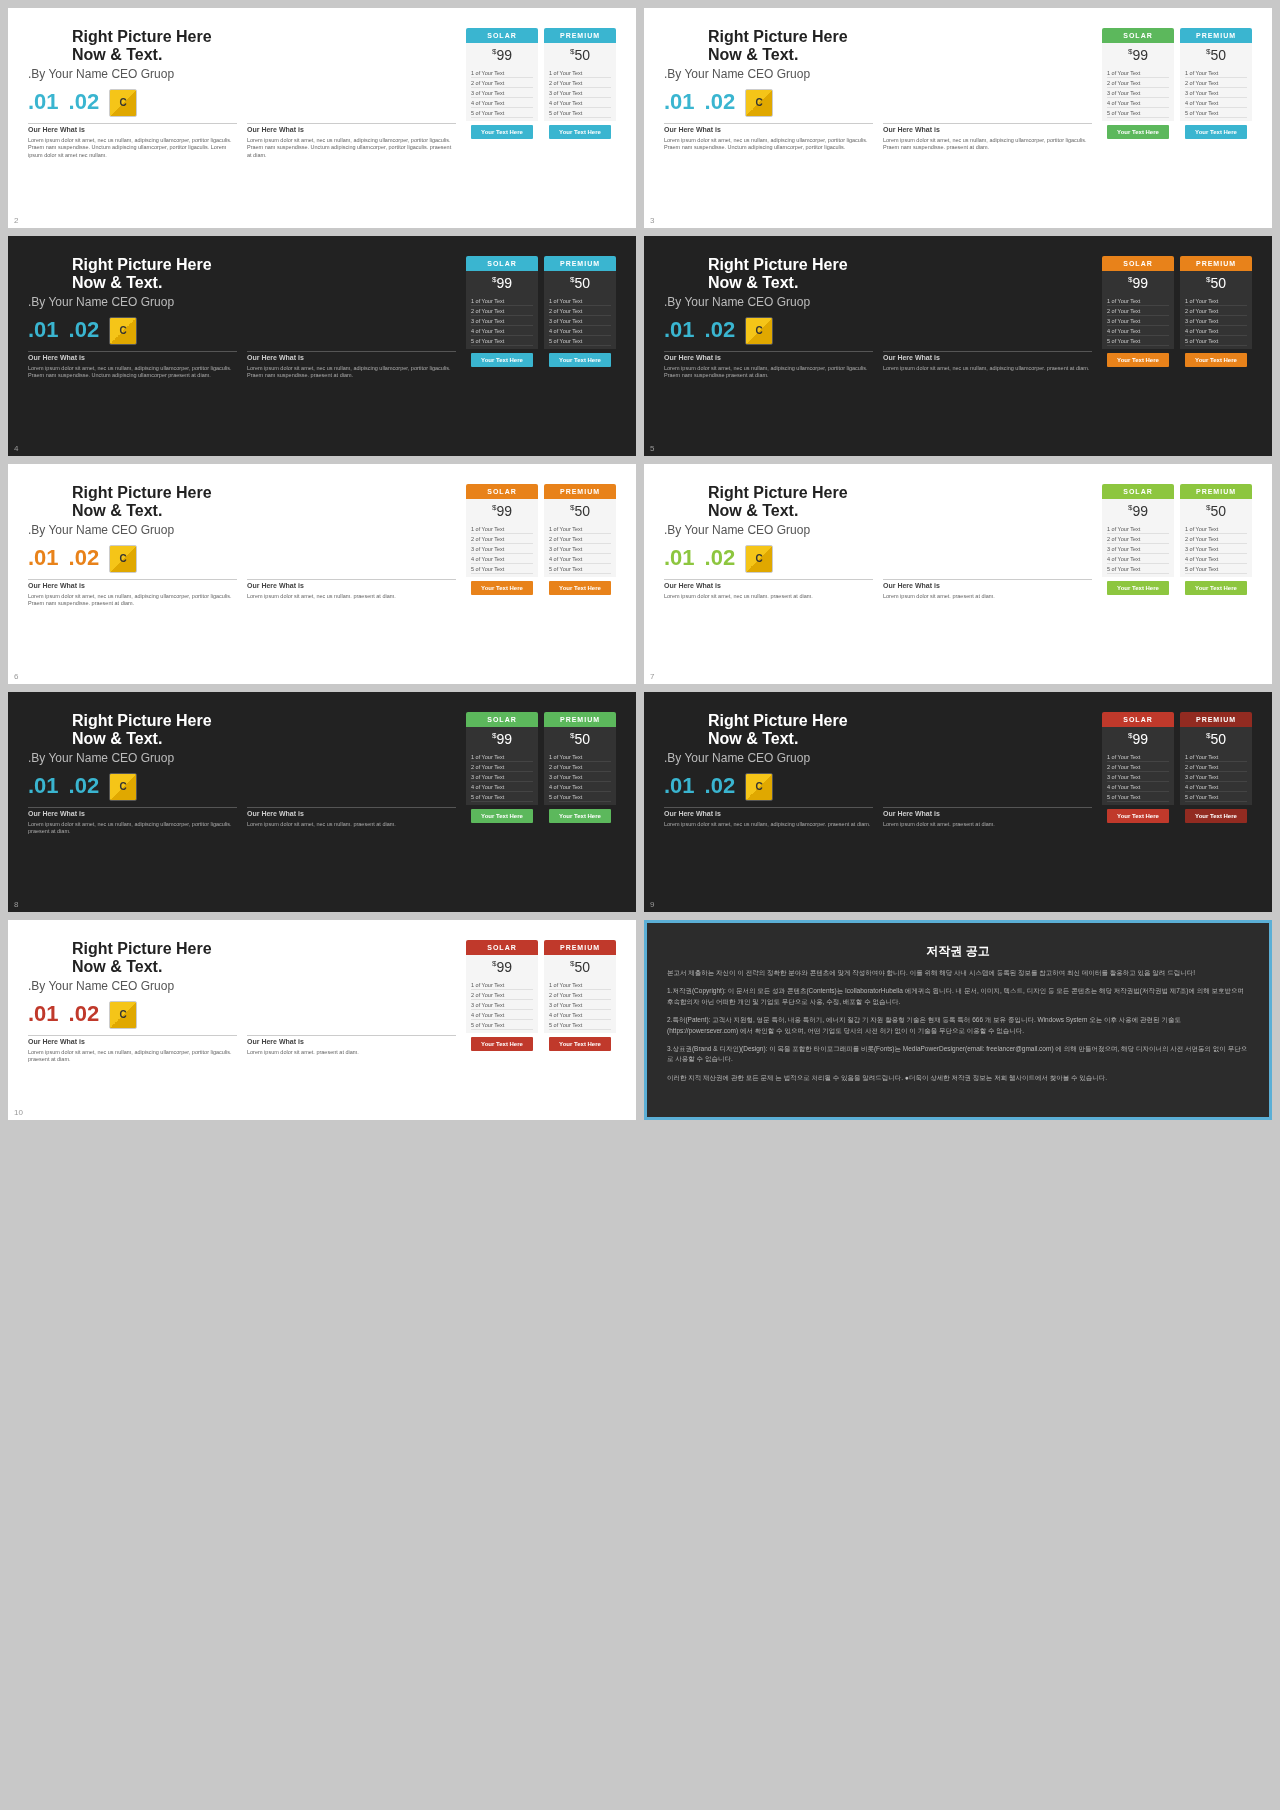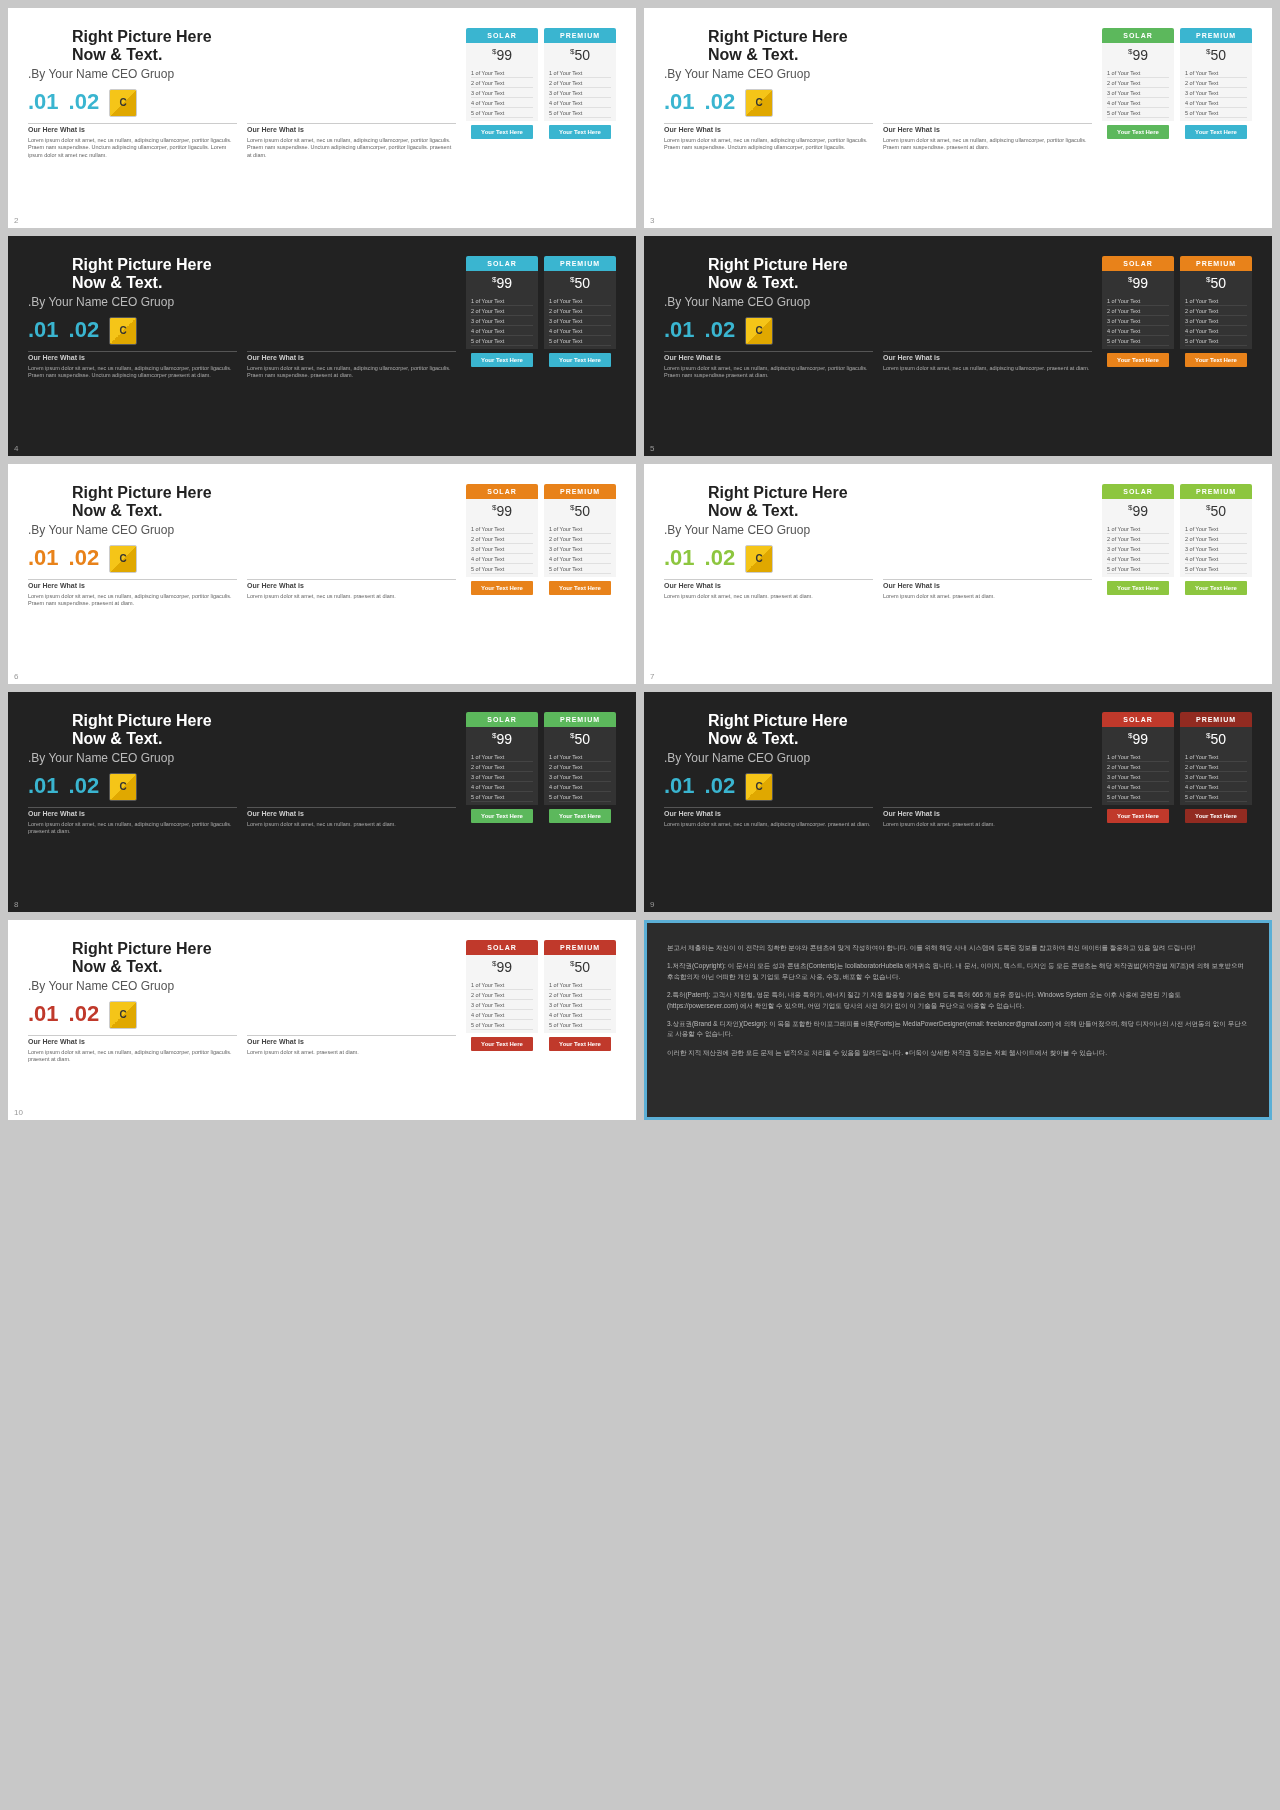--- a/index.html
+++ b/index.html
@@ -709,20 +709,21 @@
             <div class="card-feature-item">5 of Your Text</div>
           </div>
           <div class="card-btn red">Your Text Here</div>
         </div>
       </div>
     </div>
     <div class="page-number">10</div>
   </div>
 
   <div class="copyright-slide" style="border: 3px solid #5bafd6; min-height:200px;">
+    <div class="copyright-title">저작권 공고</div>
     <div class="copyright-text" style="margin-bottom:8px;">본고서 제출하는 자신이 이 전략의 정확한 분야와 콘텐츠에 맞게 작성하여야 합니다. 이를 위해 해당 사내 시스템에 등록된 정보를 참고하여 최신 데이터를 활용하고 있음 알려 드립니다!</div>
     <div class="copyright-text" style="margin-bottom:8px;">1.저작권(Copyright): 이 문서의 모든 성과 콘텐츠(Contents)는 IcollaboratorHubella 에게귀속 됩니다. 내 문서, 이미지, 텍스트, 디자인 등 모든 콘텐츠는 해당 저작권법(저작권법 제7조)에 의해 보호받으며 후속합의자 아닌 어떠한 개인 및 기업도 무단으로 사용, 수정, 배포할 수 없습니다.</div>
     <div class="copyright-text" style="margin-bottom:8px;">2.특허(Patent): 고객사 지원형, 영문 특허, 내용 특허기, 에너지 절감 기 자원 활용형 기술은 현재 등록 특허 666 개 보유 중입니다. Windows System 오는 이후 사용에 관련된 기술도 (https://powersever.com) 에서 확인할 수 있으며, 어떤 기업도 당사의 사전 허가 없이 이 기술을 무단으로 이용할 수 없습니다.</div>
     <div class="copyright-text" style="margin-bottom:8px;">3.상표권(Brand &amp; 디자인)(Design): 이 목을 포함한 타이포그래피를 비롯(Fonts)는 MediaPowerDesigner(email: freelancer@gmail.com) 에 의해 만들어졌으며, 해당 디자이너의 사전 서면동의 없이 무단으로 사용할 수 없습니다.</div>
     <div class="copyright-text">이러한 지적 재산권에 관한 모든 문제 는 법적으로 처리될 수 있음을 알려드립니다. ●더욱이 상세한 저작권 정보는 저희 웹사이트에서 찾아볼 수 있습니다.</div>
   </div>
 
 </div>
 
 </body></html>

